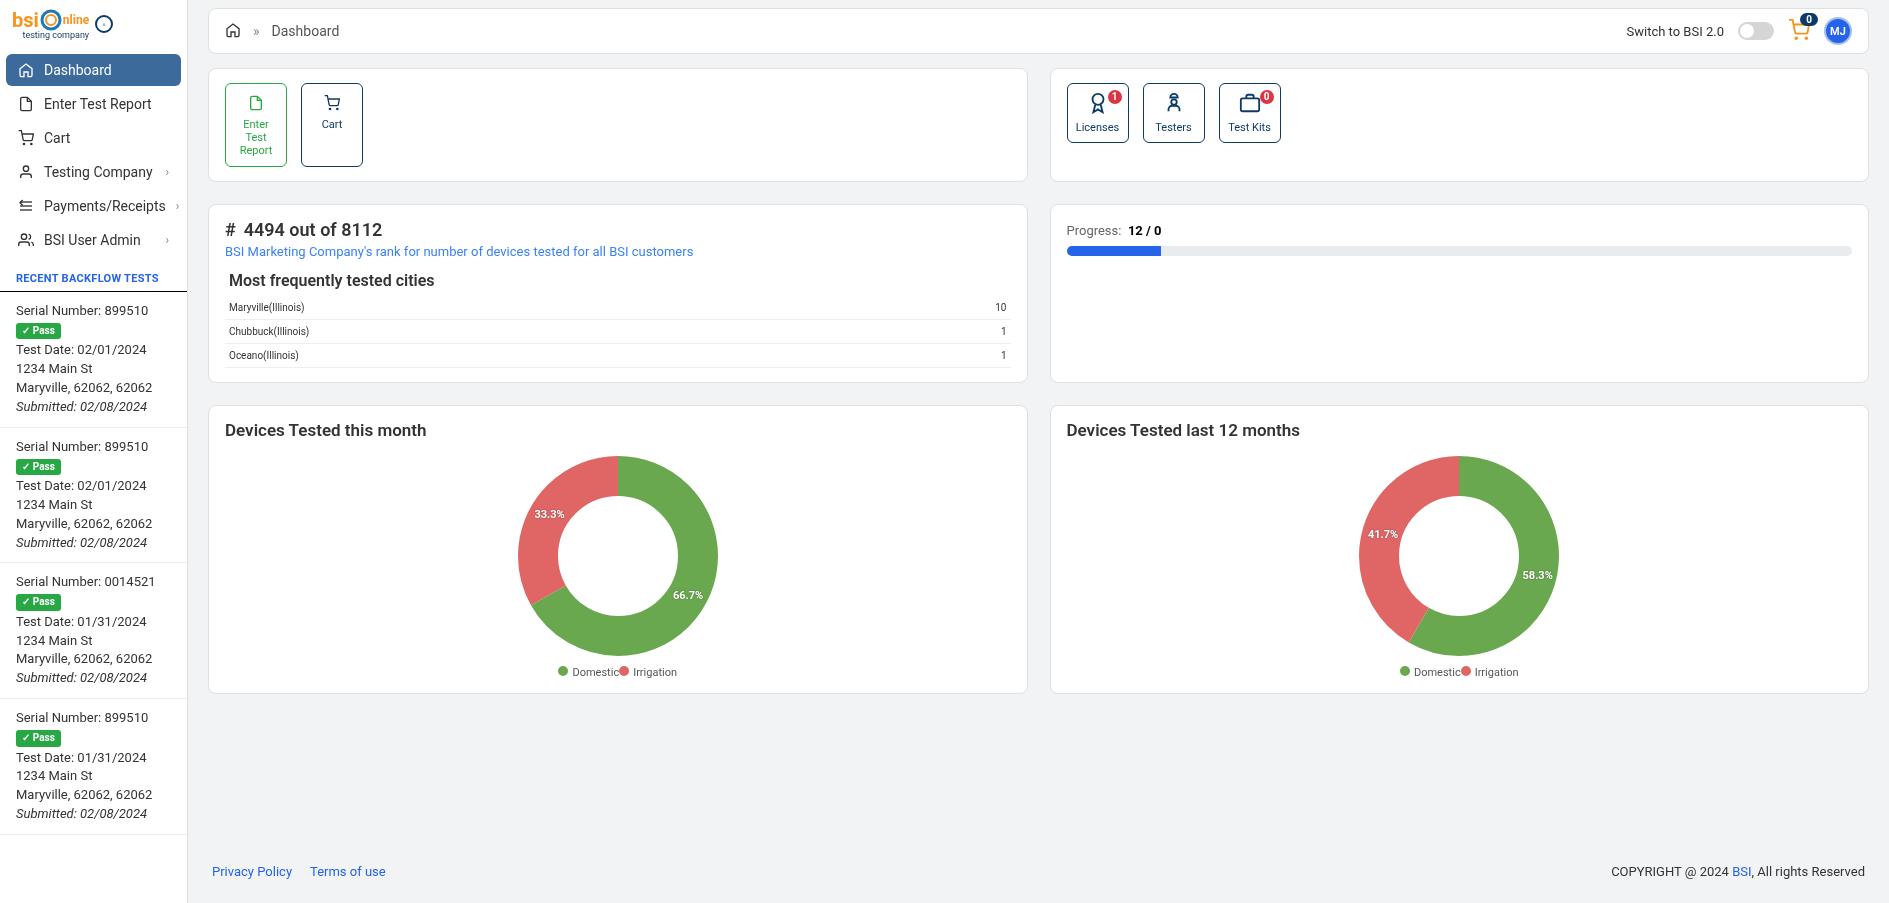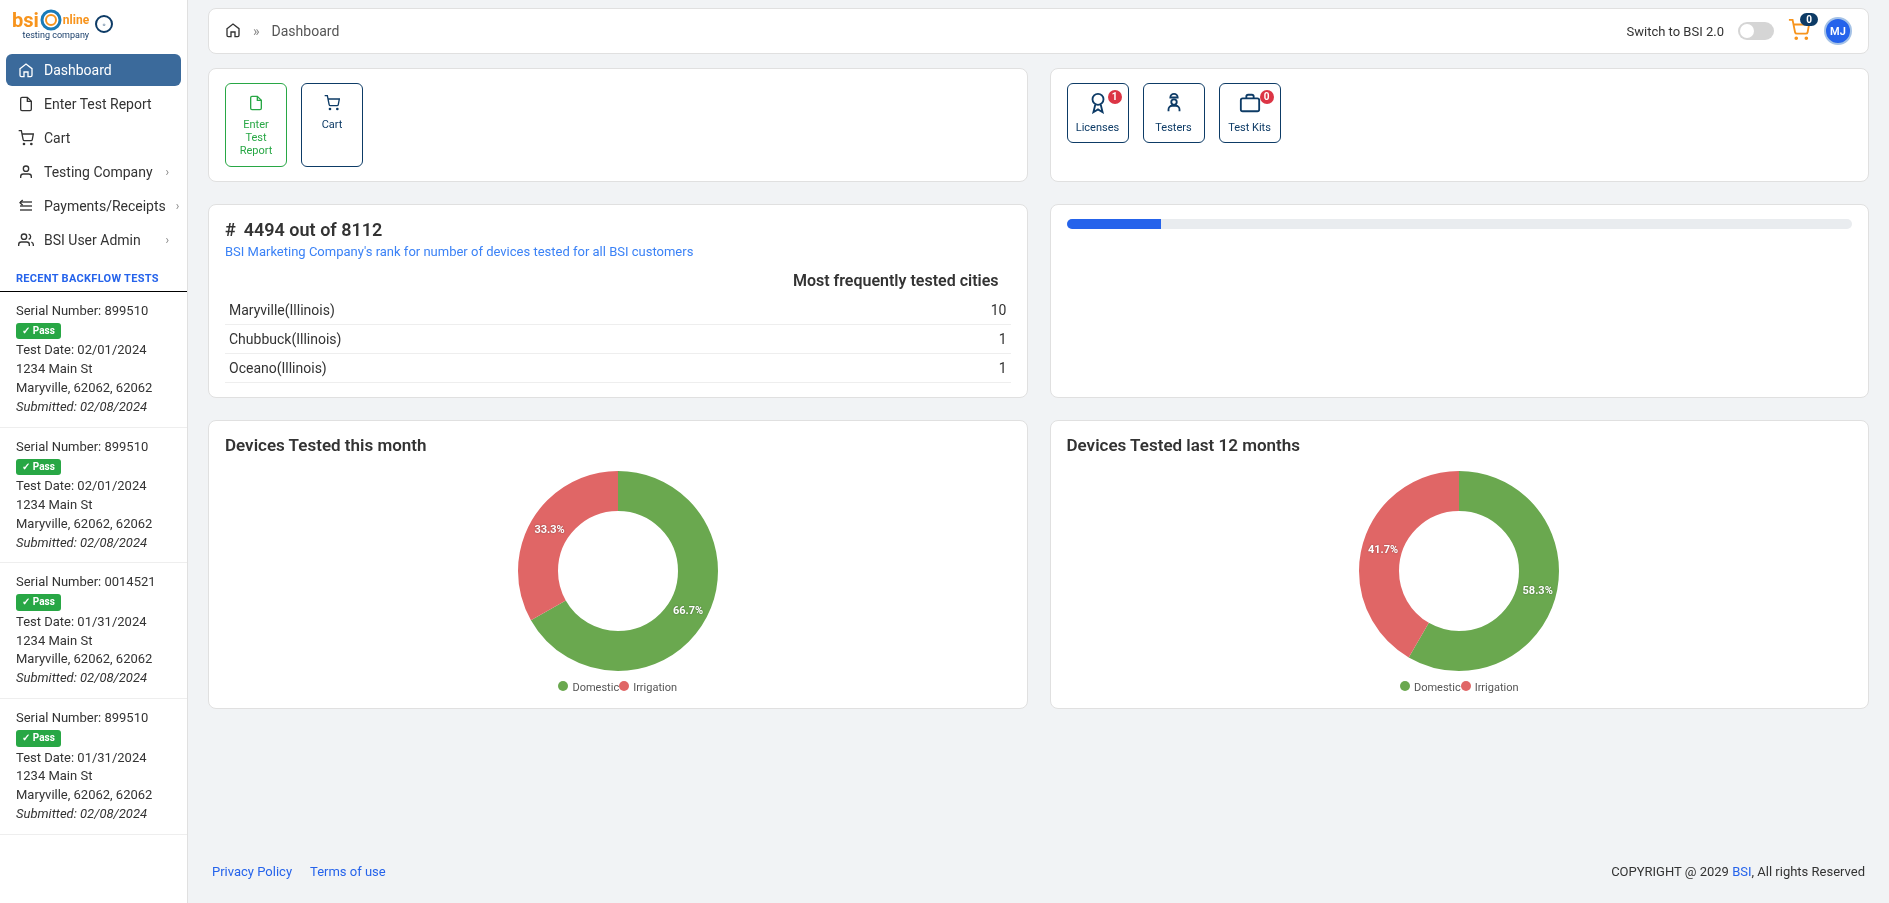--- a/index.html
+++ b/index.html
@@ -38,22 +38,22 @@
 .card{background:#fff;border:1px solid #e0e0e0;border-radius:8px;padding:14px 16px;}
 .action-row{display:flex;gap:14px;}
 .action-btn{border:1px solid;border-radius:6px;padding:8px 6px;width:62px;display:flex;flex-direction:column;align-items:center;gap:2px;font-size:11px;cursor:pointer;position:relative;text-align:center;line-height:1.2;}
 .action-btn.green{border-color:#28a745;color:#28a745;}
 .action-btn.blue{border-color:#0d3b66;color:#0d3b66;}
 .action-btn .ic{font-size:20px;}
 .btn-badge{position:absolute;top:6px;right:6px;background:#dc3545;color:#fff;font-size:10px;font-weight:700;border-radius:50%;width:14px;height:14px;display:flex;align-items:center;justify-content:center;}
 
 .rank-title{display:flex;align-items:center;gap:8px;font-size:18px;font-weight:600;margin-bottom:4px;}
 .rank-sub{color:#3b82f6;font-size:13px;margin-bottom:12px;}
-.sub-h{font-size:16px;font-weight:600;margin:6px 12px;text-align:right;}
-.city-row{display:flex;justify-content:space-between;border-bottom:1px solid #eee;padding:6px 4px;font-size:14px;}
+.sub-h{font-size:16px;font-weight:600;margin:6px 4px;}
+.city-row{display:flex;justify-content:space-between;border-bottom:1px solid #eee;padding:6px 4px;font-size:10px;}
 
 .prog-label{color:#666;font-size:13px;margin:4px 0 8px;}
 .prog-label b{color:#000;}
 .prog-bar{height:10px;background:#e9ecef;border-radius:5px;overflow:hidden;}
 .prog-fill{height:100%;background:#2563eb;}
 
 .chart-wrap{display:flex;flex-direction:column;align-items:center;padding:12px 0 0;}
 .legend{display:flex;margin-top:10px;font-size:11px;color:#555;align-items:center;}
 .leg-dot{width:10px;height:10px;border-radius:50%;display:inline-block;margin-right:4px;}
 .leg-g{background:#6aa84f;}
@@ -250,20 +250,21 @@
               <span>1</span>
             </div>
             <div class="city-row">
               <span>Oceano(Illinois)</span>
               <span>1</span>
             </div>
           </div>
       </div>
 
       <div class="card">
+        <div class="prog-label"><span>Progress:</span>&nbsp; <b>12 / 0</b></div>
         <div class="prog-bar">
             <div class="prog-fill" id="pfill" style="width: 12%;"></div>
           </div>
       </div>
 
       <div class="card">
         <div class="card-title">Devices Tested this month</div>
         <div class="chart-wrap">
           <div class="donut" id="donut1"><svg width="200" height="200" viewBox="0 0 200 200">
                 <circle cx="100" cy="100" r="80" fill="none" stroke="#6aa84f" stroke-width="40" stroke-dasharray="335.27076799110273 167.38405658326417" stroke-dashoffset="0"></circle>
@@ -288,17 +289,17 @@
             <span><span class="leg-dot leg-r"></span><span>Irrigation</span></span>
           </div>
         </div>
       </div>
     </div>
 
     <div class="footer">
       <a href="#">Privacy Policy</a>
       <a href="#">Terms of use</a>
       <span class="copy">
-        <span>COPYRIGHT @ 2029 </span><a href="#">BSI</a><span>, All rights Reserved</span>
+        <span>COPYRIGHT @ 2024 </span><a href="#">BSI</a><span>, All rights Reserved</span>
       </span>
     </div>
   </main>
 </div>
 
 </body></html>

